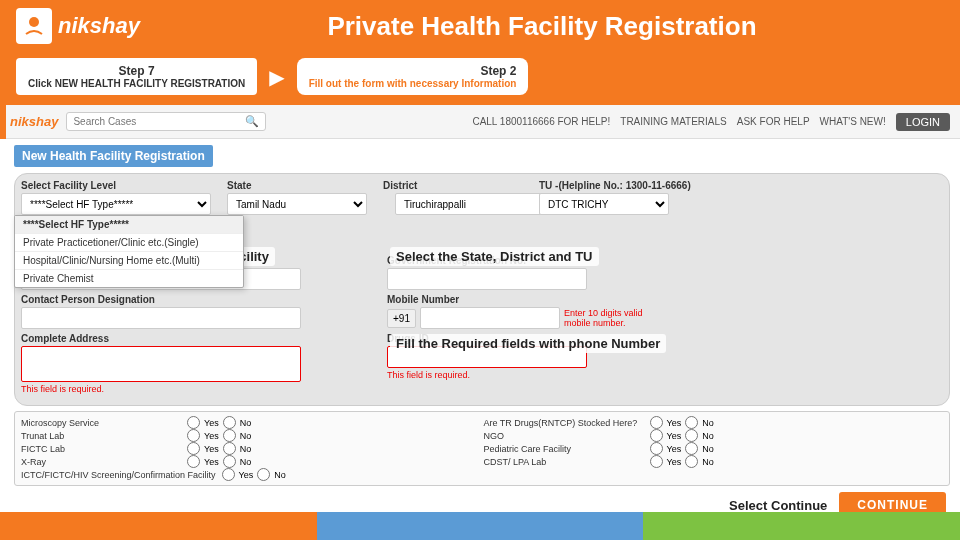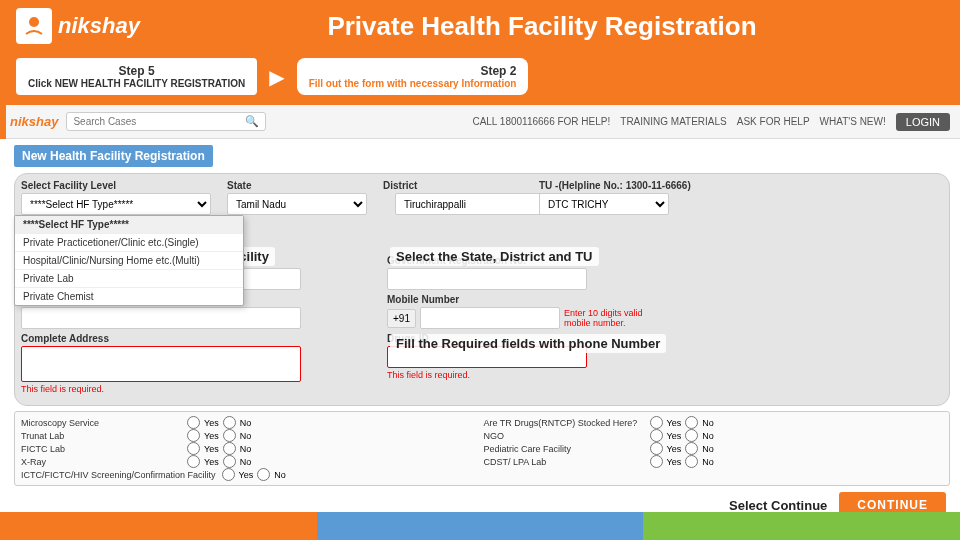--- a/index.html
+++ b/index.html
@@ -344,21 +344,21 @@
           <path d="M4 20 Q12 14 20 20" stroke="#f47920" stroke-width="2" fill="none"></path>
         </svg>
     </div>
     <span class="logo-text">nikshay</span>
   </div>
   <div class="header-title">Private Health Facility Registration</div>
 </div>
 
 <div class="steps-bar">
   <div class="step-box">
-    <div style="font-weight:bold;font-size:12px;">Step 5</div>
+    <div style="font-weight:bold;font-size:12px;">Step 7</div>
     <div style="font-size:10px;font-weight:bold;color:#333;text-align:right;">Click NEW HEALTH FACILITY REGISTRATION</div>
   </div>
   <div class="step-arrow">▶</div>
   <div class="step2-box">
     <div style="font-weight:bold;font-size:12px;">Step 2</div>
     <div style="font-size:10px;font-weight:bold;color:#f47920;">Fill out the form with necessary Information</div>
   </div>
 </div>
 
 <div class="nav-bar">
@@ -415,21 +415,20 @@
         <select class="form-select" style="width:130px;">
           <option>DTC TRICHY</option>
         </select>
       </div>
     </div>
 
     <div class="dropdown-overlay">
       <div class="dropdown-header">****Select HF Type*****</div>
       <div>Private Practicetioner/Clinic etc.(Single)</div>
       <div>Hospital/Clinic/Nursing Home etc.(Multi)</div>
-      <div>Private Lab</div>
       <div>Private Chemist</div>
     </div>
 
     <div class="form-row" style="margin-top:40px;">
 
       <div style="display:flex;flex-direction:column;gap:4px;width:360px;">
         <div class="form-group">
           <label class="form-label">Contact Person Name</label>
           <input class="form-input" type="text" style="width: 280px;">
         </div>

